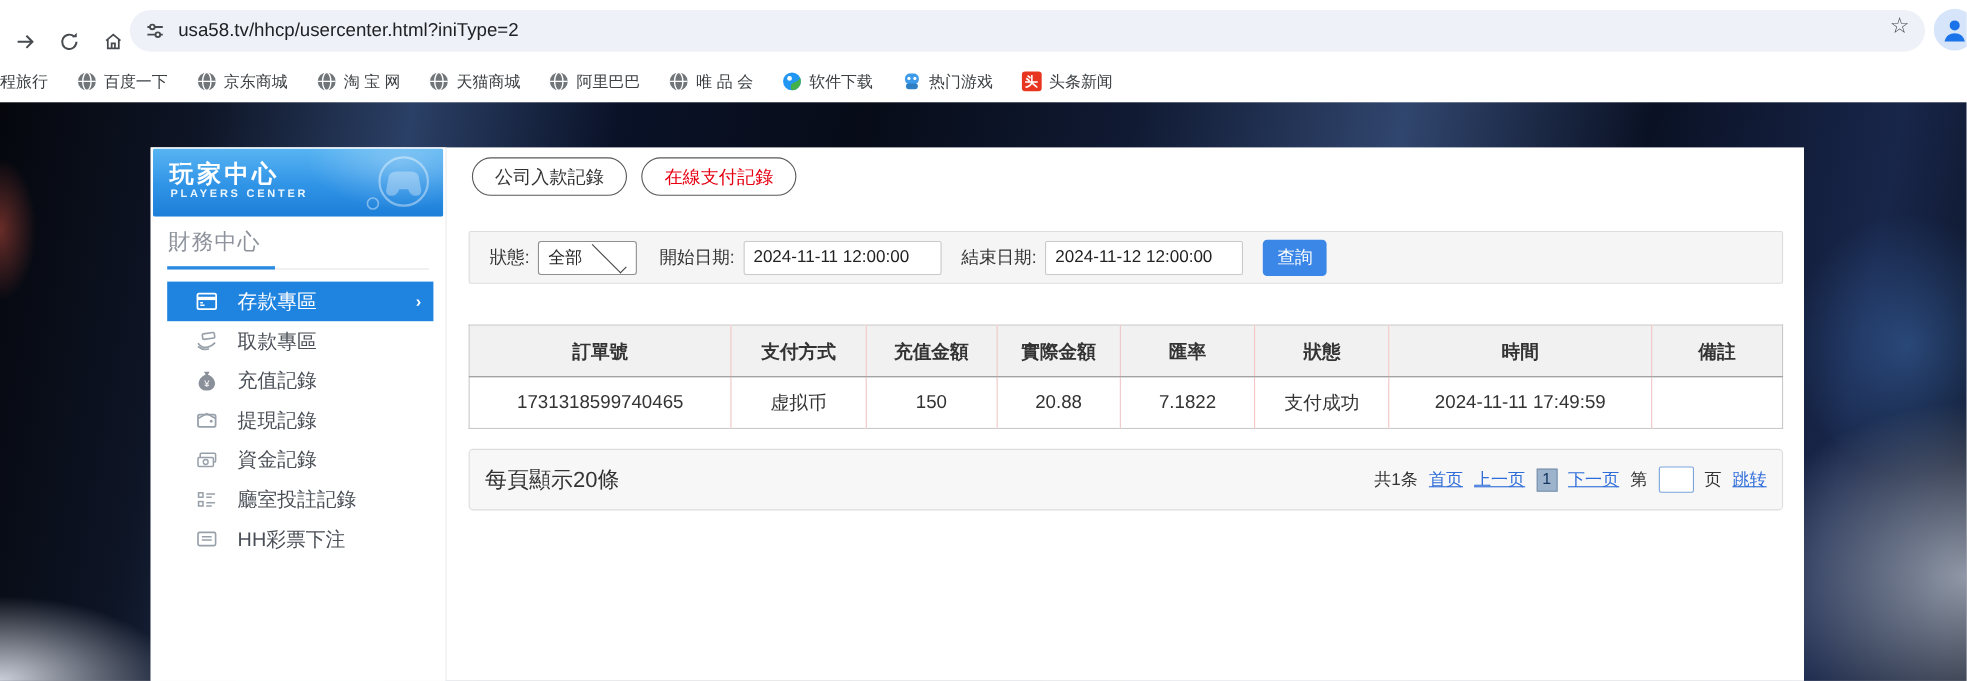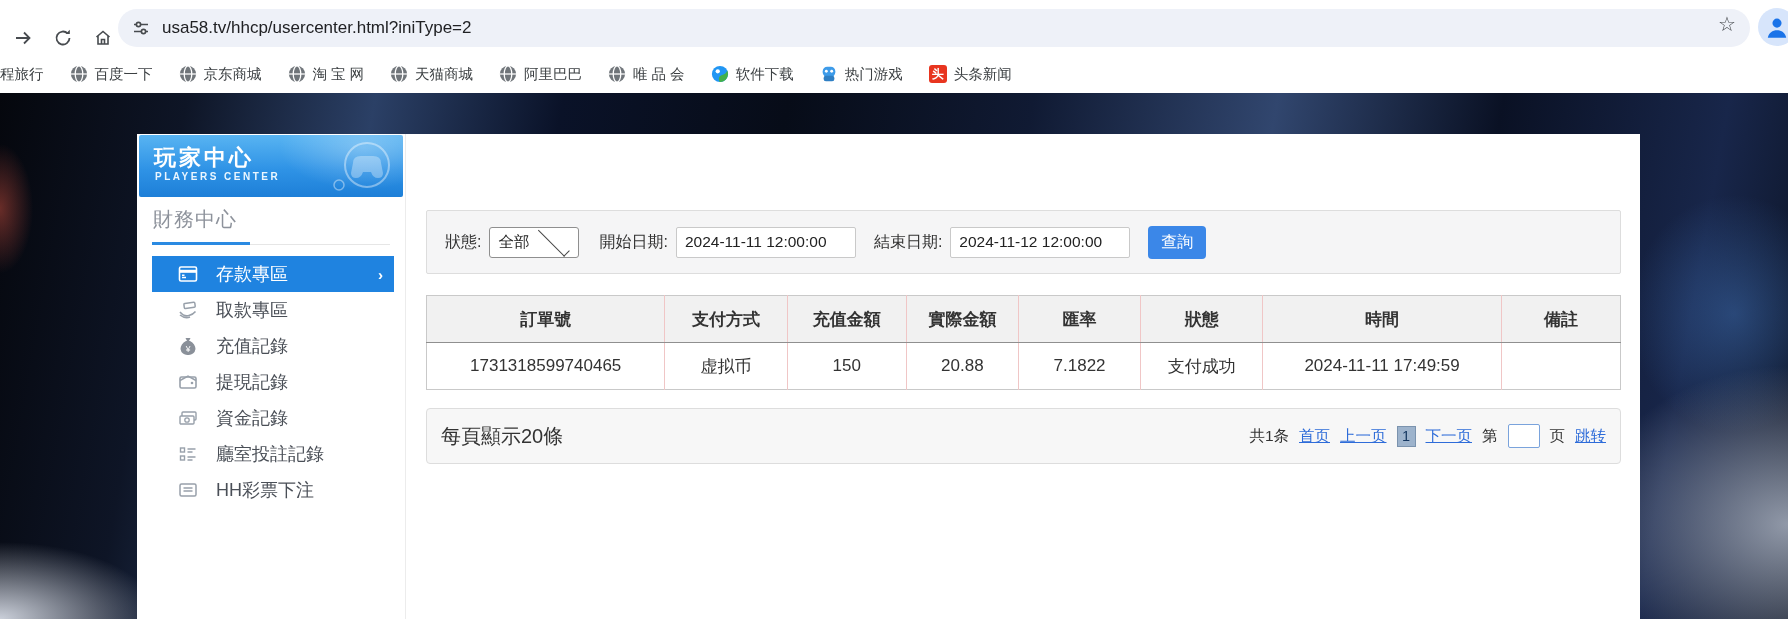--- a/index.html
+++ b/index.html
@@ -52,21 +52,21 @@
   .mi.active{background:#1f83e0;}
   .mi.active .lbl{color:#fff;}
   .mi .chev{position:absolute;right:11px;color:#fff;font-size:15px;font-weight:bold;}
 
   
   .main{position:absolute;left:268px;top:0;width:1235px;height:100%;border-left:1px solid #ececec;}
   .tabs{position:absolute;left:23px;top:9px;display:flex;gap:13px;}
   .tab{height:35px;padding:0 20px;border:1px solid #585858;border-radius:18px;display:flex;align-items:center;font-size:16.5px;color:#333;background:#fff;cursor:pointer;white-space:nowrap;}
   .tab.active{color:#e60012;}
 
-  .filterbar{position:absolute;left:20px;top:76px;width:1195px;height:64px;background:#f5f5f6;border:1px solid #ddd;border-radius:2px;display:flex;align-items:center;padding:0 18px;}
+  .filterbar{position:absolute;left:20px;top:76px;width:1195px;height:48px;background:#f5f5f6;border:1px solid #ddd;border-radius:2px;display:flex;align-items:center;padding:0 18px;}
   .flabel{font-size:16px;color:#333;margin-right:8px;white-space:nowrap;}
   .select{width:90px;height:31px;background:#fff;border:1px solid #8f8f8f;border-radius:3px;display:flex;align-items:center;padding:0 8px;cursor:pointer;margin-right:20px;}
   .select span{font-size:15.5px;color:#222;flex:1;}
   .select .chevdn{width:8px;height:8px;border-right:1.8px solid #444;border-bottom:1.8px solid #444;transform:rotate(45deg) translateY(-2px);}
   .dateinput{width:180px;height:31px;background:#fff;border:1px solid #c9c9c9;border-radius:2px;font-size:15.5px;color:#222;padding:0 8px;margin-right:18px;}
   .btn-query{width:58px;height:33px;background:#3b87e8;color:#fff;font-size:16px;border:none;border-radius:4px;cursor:pointer;}
 
   .table{position:absolute;left:20px;top:161px;width:1195px;border:1px solid #c9c9c9;border-collapse:collapse;}
   .table th{height:47px;background:#f1f1f1;font-size:17px;font-weight:bold;color:#333;border-right:1px solid #f0c6c6;border-bottom:1px solid #8f8f8f;text-align:center;}
   .table td{height:47px;background:#fff;font-size:17px;color:#333;border-right:1px solid #f0c6c6;text-align:center;}
@@ -299,20 +299,24 @@
                 <rect x="3" y="5" width="16" height="12" rx="1.5" fill="none" stroke="#98a0aa" stroke-width="1.5"></rect>
                 <path d="M6.5 9h9M6.5 12h9" stroke="#98a0aa" stroke-width="1.4"></path>
               </svg>
           </span>
           <span class="lbl">HH彩票下注</span>
         </div>
       </div>
     </div>
 
     <div class="main">
+      <div class="tabs">
+        <div class="tab">公司入款記錄</div>
+        <div class="tab active">在線支付記錄</div>
+      </div>
 
       <div class="filterbar">
         <span class="flabel">狀態:</span>
         <div class="select">
           <span>全部</span>
           <span class="chevdn"></span>
         </div>
         <span class="flabel">開始日期:</span>
         <input class="dateinput" value="2024-11-11 12:00:00" style="">
         <span class="flabel">結束日期:</span>

